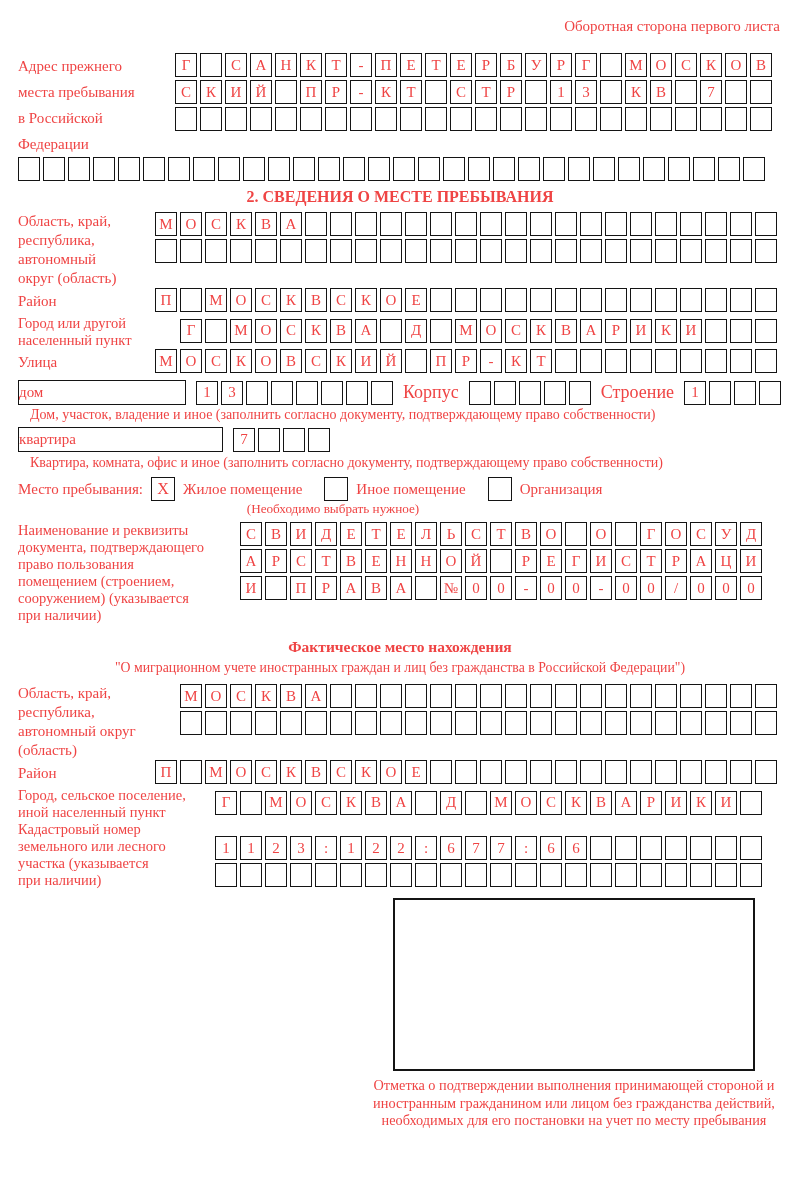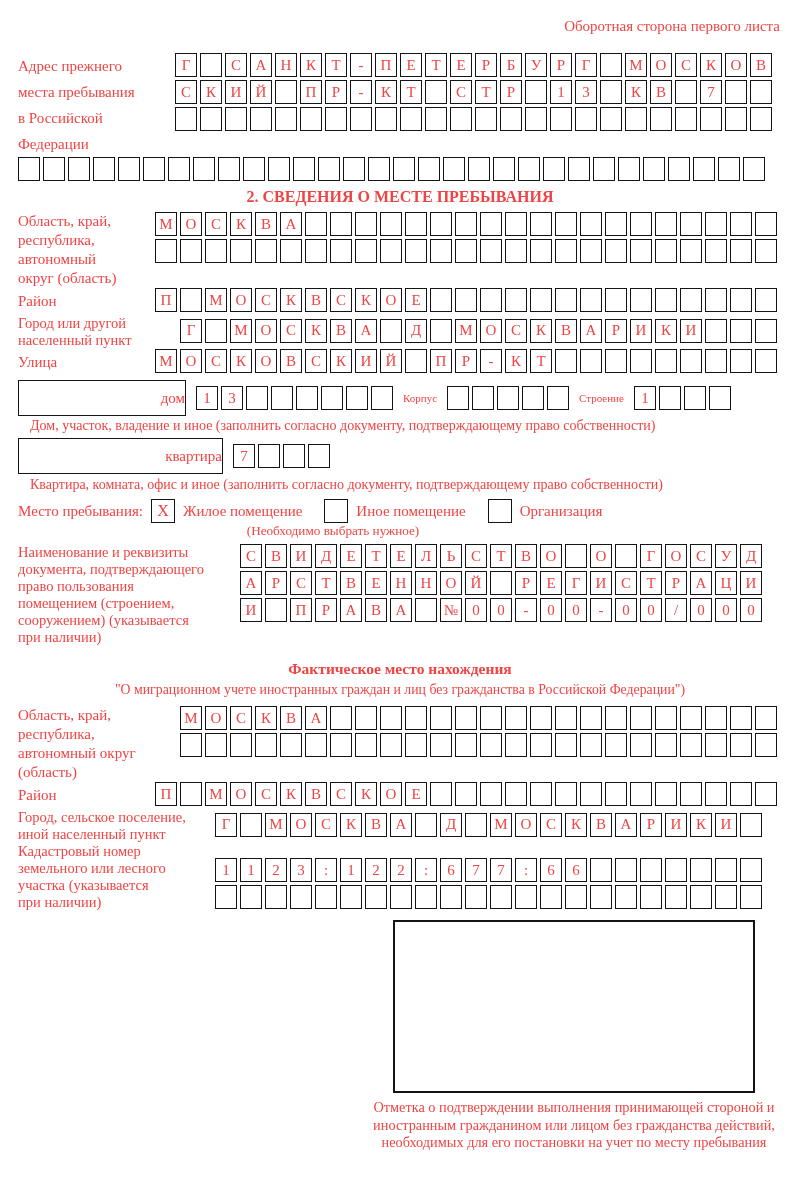--- a/index.html
+++ b/index.html
@@ -18,29 +18,29 @@
   .cellcol { display:flex; flex-direction:column; }
   .cells { display:flex; gap:3px; margin-bottom:3px; flex:0 0 auto; }
   .cell {
     width:22px; height:24px; box-sizing:border-box; flex:0 0 auto;
     border:1.6px solid #141414; display:inline-flex;
     align-items:center; justify-content:center;
     font-size:15px; font-family:"Liberation Serif", serif; background:#fff;
   }
   .checkbox { width:24px; height:24px; font-size:16px; }
   .widebox {
-    box-sizing:border-box; height:36px; border:1.6px solid #141414;
-    display:inline-flex; align-items:center; justify-content:flex-end;
-    font-size:15px; flex:0 0 auto;padding-left:8px;
+    box-sizing:border-box; height:25px; border:1.6px solid #141414;
+    display:inline-flex; align-items:center; justify-content:flex-start;
+    font-size:15px; flex:0 0 auto;
   }
   .caption { font-size:13.2px; }
   .caption.center { text-align:center; }
   .sec-title { text-align:center; font-weight:bold; font-size:16px; margin:7px 0 6px 0; }
   .fact-title { text-align:center; font-weight:bold; font-size:15.5px; margin:14px 0 4px 0; }
-  .inline-label { font-size:11px; margin:0 10px; flex:0 0 auto; }
+  .inline-label { font-size:18px; margin:0 10px; flex:0 0 auto; }
   .opt-label { font-size:15px; margin:0 22px 0 8px; flex:0 0 auto; }
   .stamp-box {
     box-sizing:border-box; width:362px; height:173px;
     border:2px solid #141414; margin:8px 0 6px 375px; background:#fff;
   }
   .stamp-caption {
     width:420px; margin-left:346px; text-align:center;
     font-size:14.3px; line-height:17.5px;
   }
   .mb2 { margin-bottom:2px; }

